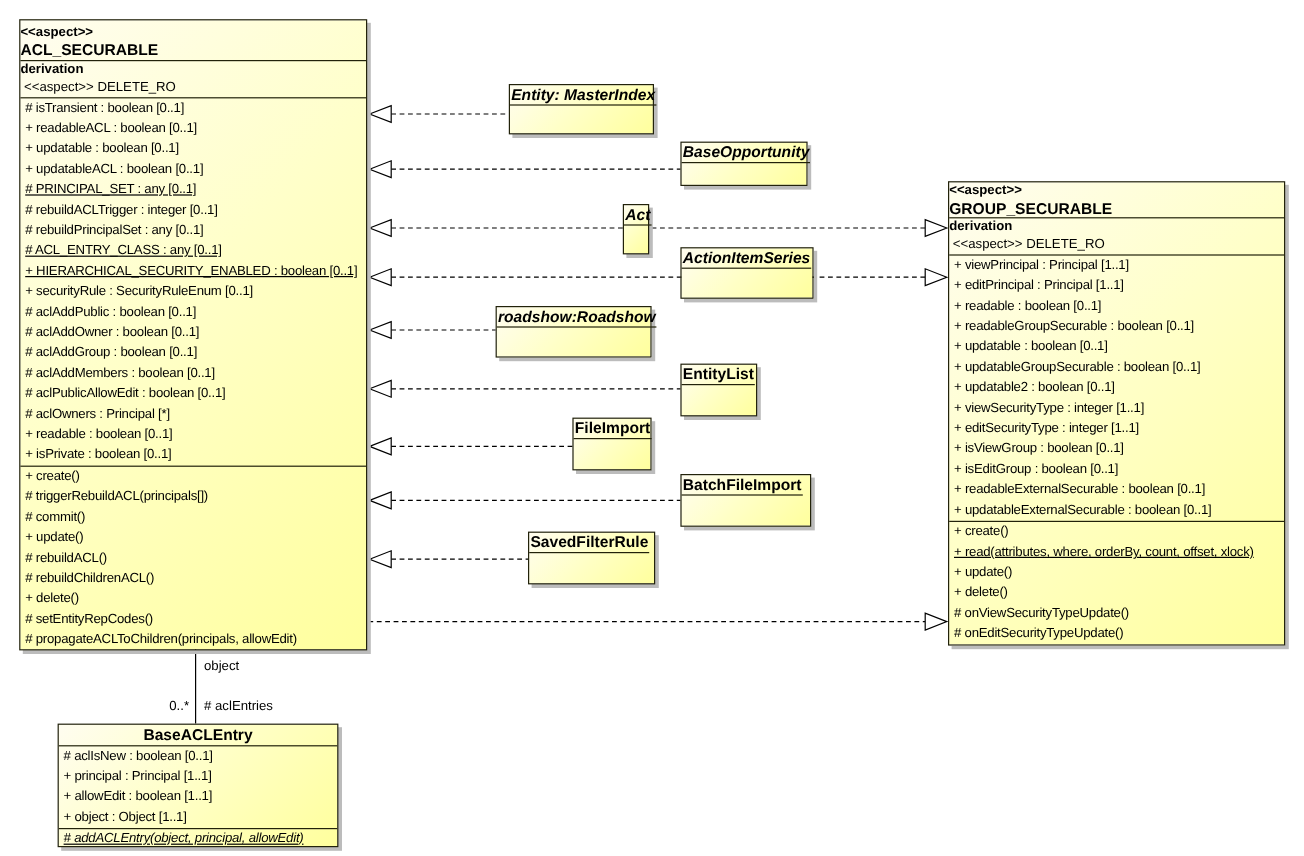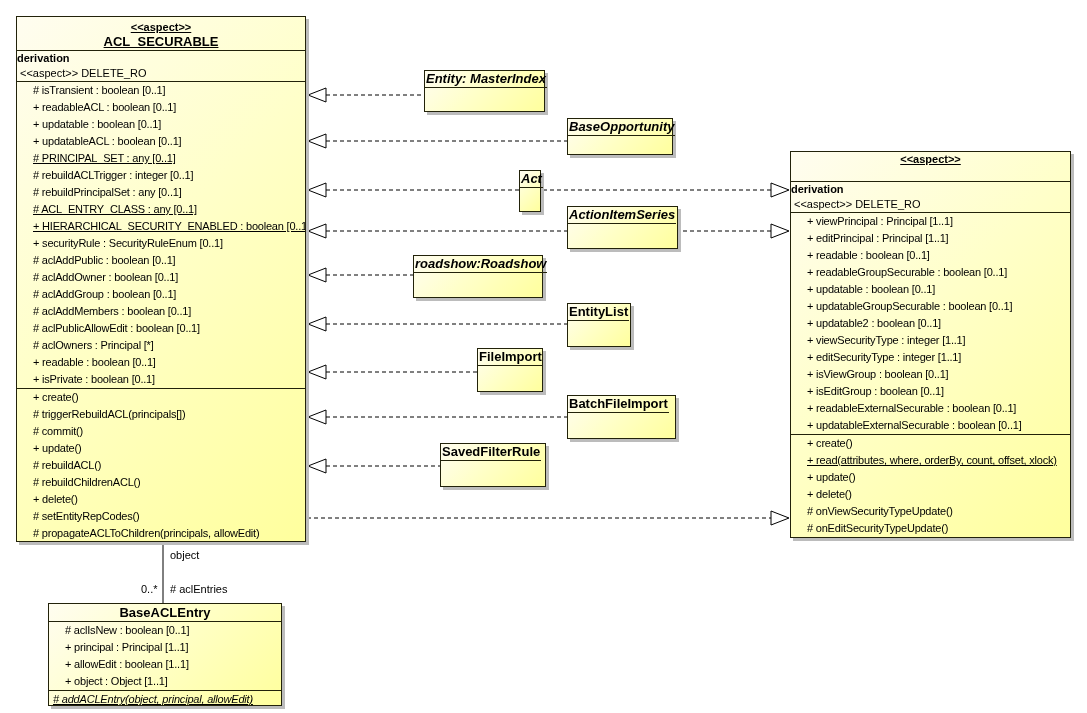--- a/index.html
+++ b/index.html
@@ -13,27 +13,27 @@
   svg.connectors { position:absolute; left:0; top:0; z-index:1; }
 
   
   .cls {
     position:absolute; z-index:2;
     border:1px solid #22220a;
     background:linear-gradient(135deg,#fffdf0 0%,#ffffc9 45%,#ffff9d 100%);
     box-shadow:3px 3px 0 #bcbcbc;
     display:flex; flex-direction:column;
   }
-  .hdr { text-align:center; border-bottom:1px solid #22220a;text-decoration:underline; }
+  .hdr { text-align:left; border-bottom:1px solid #22220a; }
   .stype { font-size:11px; font-weight:bold; line-height:14px; }
   .cname { font-size:13px; font-weight:bold; line-height:16px; }
   .deriv { text-align:left; font-size:11px; font-weight:bold; line-height:14px; height:14px; }
   .stereo2 { font-size:11px; line-height:16px; height:17px; padding-left:3px; border-bottom:1px solid #22220a; }
   .attrs { border-bottom:1px solid #22220a; }
-  .row { font-size:11px; line-height:17px; height:17px; padding-left:16px; white-space:nowrap; overflow:hidden; letter-spacing:-0.2px; }
+  .row { font-size:11px; line-height:17px; height:17px; padding-left:4px; white-space:nowrap; overflow:hidden; letter-spacing:-0.2px; }
   .u { text-decoration:underline; }
 
   .abox { left:16px;  top:16px;  width:290px; height:526px; }
   .abox .hdr { height:34px; padding-top:3px; }
   .gbox { left:790px; top:151px; width:281px; height:387px; }
   .gbox .hdr { height:30px; }
   .bbox { left:48px;  top:603px; width:234px; height:103px; }
   .btitle { font-size:13px; font-weight:bold; text-align:center; line-height:17px; height:18px; border-bottom:1px solid #22220a; }
   .bbox .orow { font-size:11px; line-height:16px; height:16px; padding-left:4px; white-space:nowrap; overflow:hidden; letter-spacing:-0.2px;font-style:italic; }
 
@@ -135,20 +135,21 @@
       <div class="row"># rebuildChildrenACL()</div>
       <div class="row">+ delete()</div>
       <div class="row"># setEntityRepCodes()</div>
       <div class="row"># propagateACLToChildren(principals, allowEdit)</div>
     </div>
 </div>
 
 <div class="cls gbox">
   <div class="hdr">
     <div class="stype">&lt;&lt;aspect&gt;&gt;</div>
+    <div class="cname">GROUP_SECURABLE</div>
   </div>
   <div class="deriv">derivation</div>
   <div class="stereo2">&lt;&lt;aspect&gt;&gt; DELETE_RO</div>
   <div class="attrs">
       <div class="row">+ viewPrincipal : Principal [1..1]</div>
       <div class="row">+ editPrincipal : Principal [1..1]</div>
       <div class="row">+ readable : boolean [0..1]</div>
       <div class="row">+ readableGroupSecurable : boolean [0..1]</div>
       <div class="row">+ updatable : boolean [0..1]</div>
       <div class="row">+ updatableGroupSecurable : boolean [0..1]</div>

